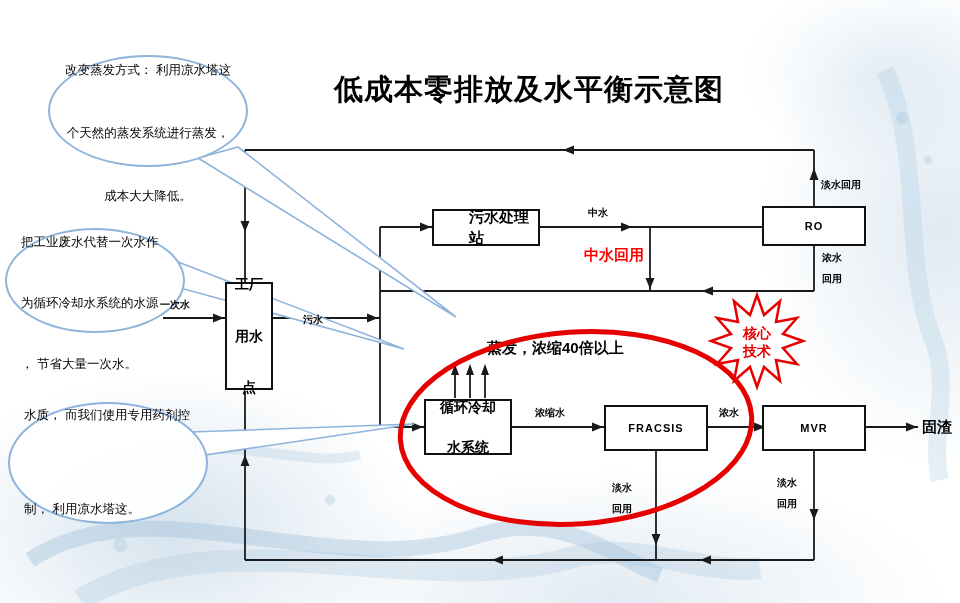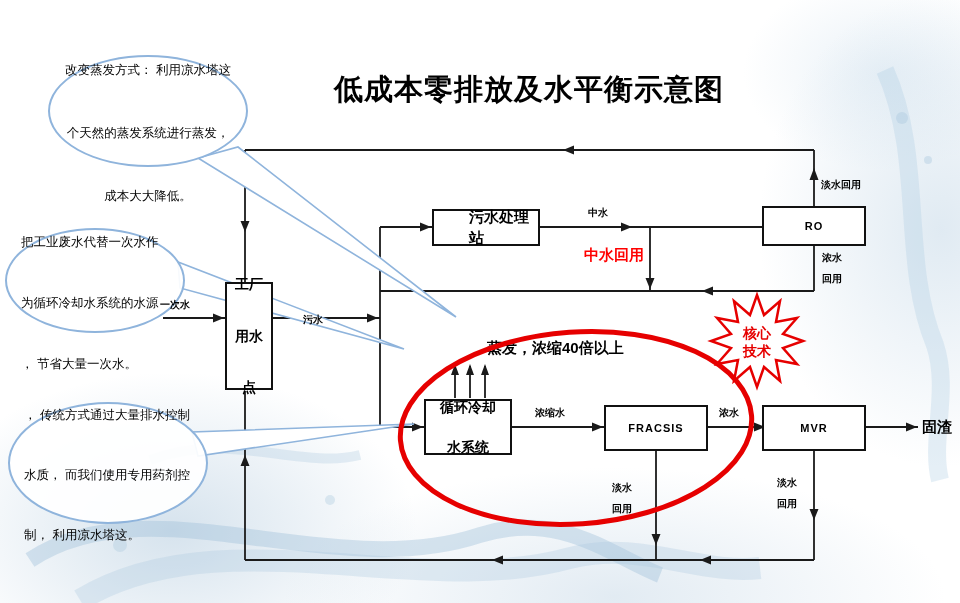--- a/index.html
+++ b/index.html
@@ -127,21 +127,20 @@
     <div>改变蒸发方式： 利用凉水塔这</div>
     <div>个天然的蒸发系统进行蒸发，</div>
     <div>成本大大降低。</div>
   </div>
   <div class="bubble left-text" style="left:5px;top:228px;width:180px;height:105px;line-height:2.0;">
     <div>把工业废水代替一次水作</div>
     <div>为循环冷却水系统的水源</div>
     <div>， 节省大量一次水。</div>
   </div>
   <div class="bubble left-text" style="left:8px;top:402px;width:200px;height:122px;line-height:1.9;">
-    <div>， 传统方式通过大量排水控制</div>
     <div>水质， 而我们使用专用药剂控</div>
     <div>制， 利用凉水塔这。</div>
   </div>
 
   <div class="box" style="left:225px;top:282px;width:48px;height:108px;gap:33px;">
     <div>工厂</div>
     <div>用水</div>
     <div>点</div>
   </div>
   <div class="box big" style="left:432px;top:209px;width:108px;height:37px;font-size:15px;padding-left:35px;">

